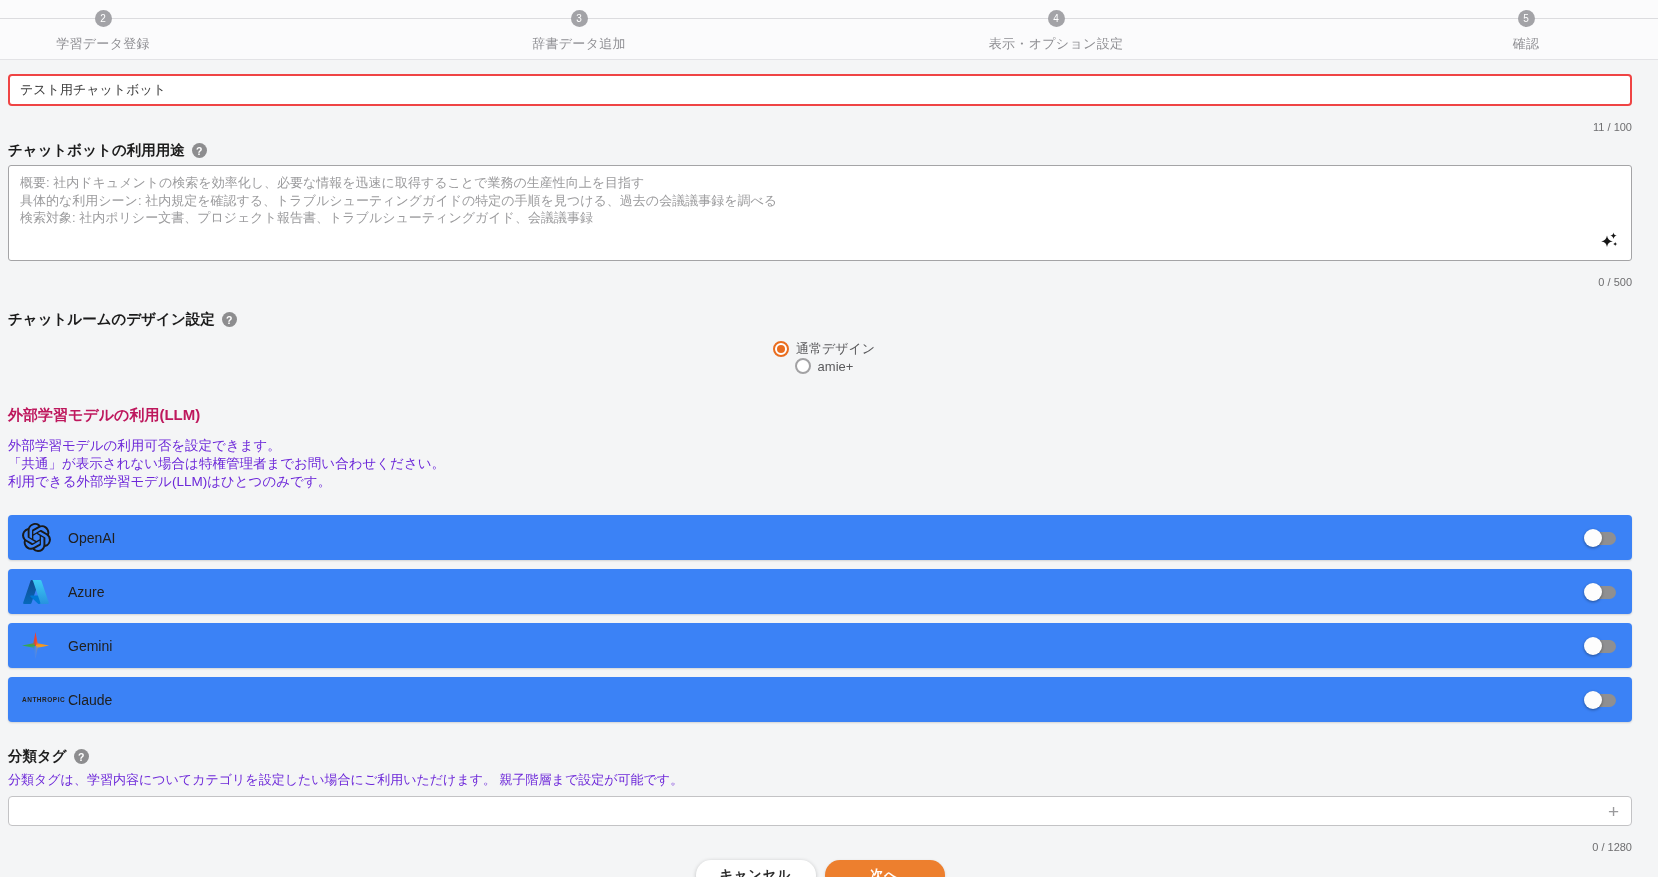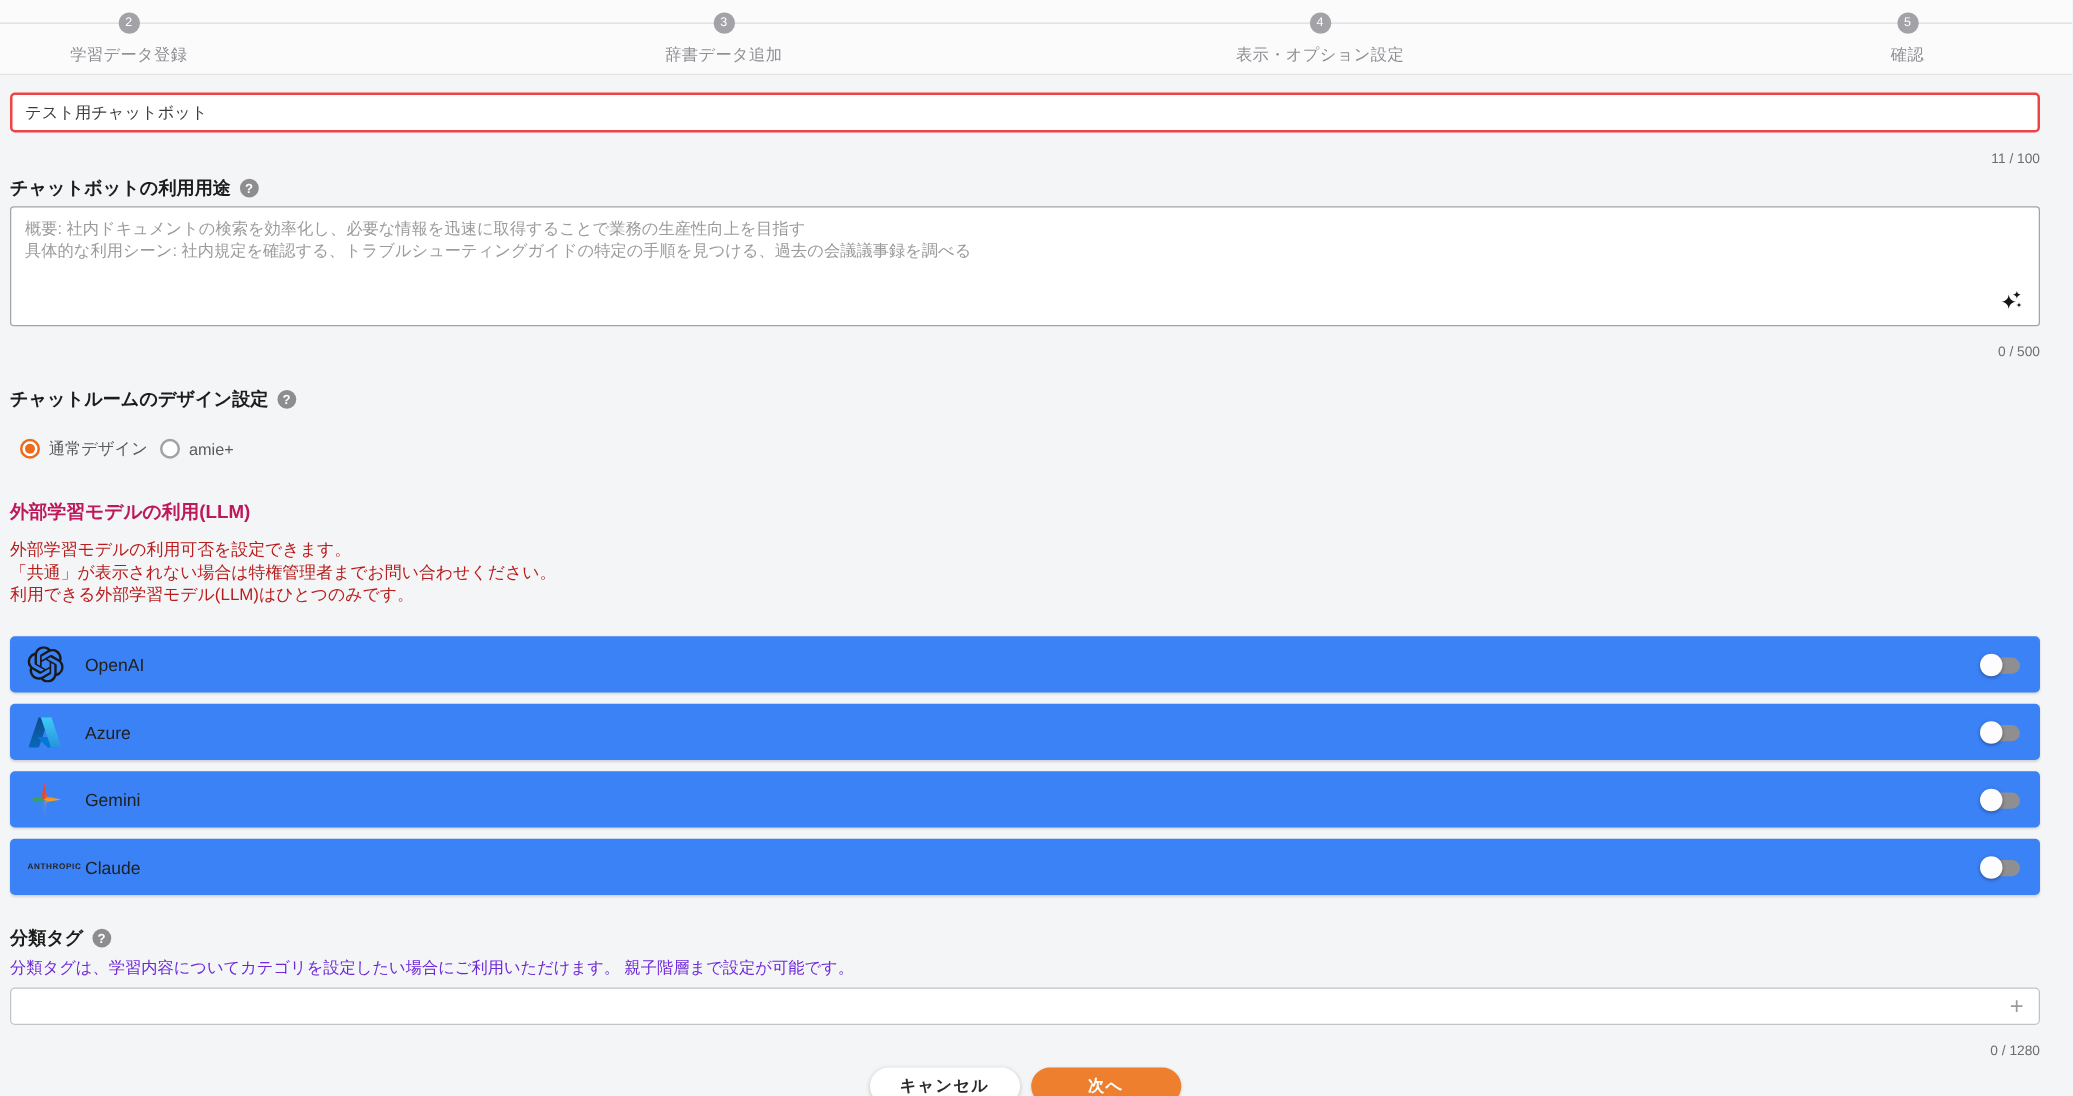--- a/index.html
+++ b/index.html
@@ -39,29 +39,29 @@
   }
   .counter { text-align:right; font-size:11px; color:#6e6e70; margin-top:15px; }
 
   .usage-block { margin-top:8px; }
   .textarea-box { position:relative; height:96px; background:#fff; border:1px solid #a4a4a6; border-radius:3px; }
   .placeholder { position:absolute; top:9px; left:11px; right:46px; font-size:13px; line-height:15.5px; color:#9b9b9d; }
   .placeholder div { margin-bottom:2px; }
   .sparkle-btn { position:absolute; right:12px; bottom:10px; width:20px; height:20px; cursor:pointer; }
 
   .design-block { margin-top:22px; }
-  .radio-row { display:flex; align-items:center; gap:10px; margin:21px 0 0 8px; font-size:13px; color:#5a5a5c; }
+  .radio-row { display:flex; align-items:center; margin:11px 0 0 8px; font-size:13px; color:#5a5a5c;flex-direction:column; }
   .radio { display:flex; align-items:center; gap:7px; cursor:pointer; }
   .radio-dot { width:16px; height:16px; border-radius:50%; position:relative; flex:none; }
   .radio-dot.sel { border:2px solid #e96d1f; background:#fff; }
   .radio-dot.sel::after { content:""; position:absolute; left:2px; top:2px; width:8px; height:8px; border-radius:50%; background:#e96d1f; }
   .radio-dot.unsel { border:2px solid #a2a2a4; background:#fff; }
 
   .section-title { margin-top:32px; font-size:15px; font-weight:bold; color:#be185d; }
-  .section-desc { margin-top:12px; font-size:13.5px; line-height:18px; color:#b91c1c; }
+  .section-desc { margin-top:12px; font-size:13.5px; line-height:18px; color:#6d28d9; }
 
   .providers { margin-top:24px; }
   .provider-row {
     display:flex; align-items:center; height:45px; background:#3b82f6;
     border-radius:4px; box-shadow:0 1px 2px rgba(0,0,0,.14);
     padding:0 16px 0 14px; margin-bottom:9px;
   }
   .provider-icon { width:34px; display:flex; align-items:center; justify-content:flex-start; flex:none; }
   .provider-name { margin-left:12px; font-size:14px; color:#202020; }
   .gemini-star {
@@ -121,20 +121,21 @@
   
   <div class="usage-block">
     <div class="field-label">
       <span>チャットボットの利用用途</span>
       <span class="help-icon">?</span>
     </div>
     <div class="textarea-box">
       <div class="placeholder">
         <div>概要: 社内ドキュメントの検索を効率化し、必要な情報を迅速に取得することで業務の生産性向上を目指す</div>
         <div>具体的な利用シーン: 社内規定を確認する、トラブルシューティングガイドの特定の手順を見つける、過去の会議議事録を調べる</div>
+        <div>検索対象: 社内ポリシー文書、プロジェクト報告書、トラブルシューティングガイド、会議議事録</div>
       </div>
       <svg class="sparkle-btn" viewBox="0 0 20 20">
         <path fill="#161616" d="M8 5.5 C8.5 9 10.3 10.8 13.8 11.3 C10.3 11.8 8.5 13.6 8 17.1 C7.5 13.6 5.7 11.8 2.2 11.3 C5.7 10.8 7.5 9 8 5.5 Z"></path>
         <path fill="#161616" d="M14.5 2.5 C14.8 4.5 15.7 5.4 17.7 5.7 C15.7 6 14.8 6.9 14.5 8.9 C14.2 6.9 13.3 6 11.3 5.7 C13.3 5.4 14.2 4.5 14.5 2.5 Z"></path>
         <path fill="#161616" d="M16.2 11.8 C16.4 13.2 17 13.8 18.4 14 C17 14.2 16.4 14.8 16.2 16.2 C16 14.8 15.4 14.2 14 14 C15.4 13.8 16 13.2 16.2 11.8 Z"></path>
       </svg>
     </div>
     <div class="counter">0 / 500</div>
   </div>
 

